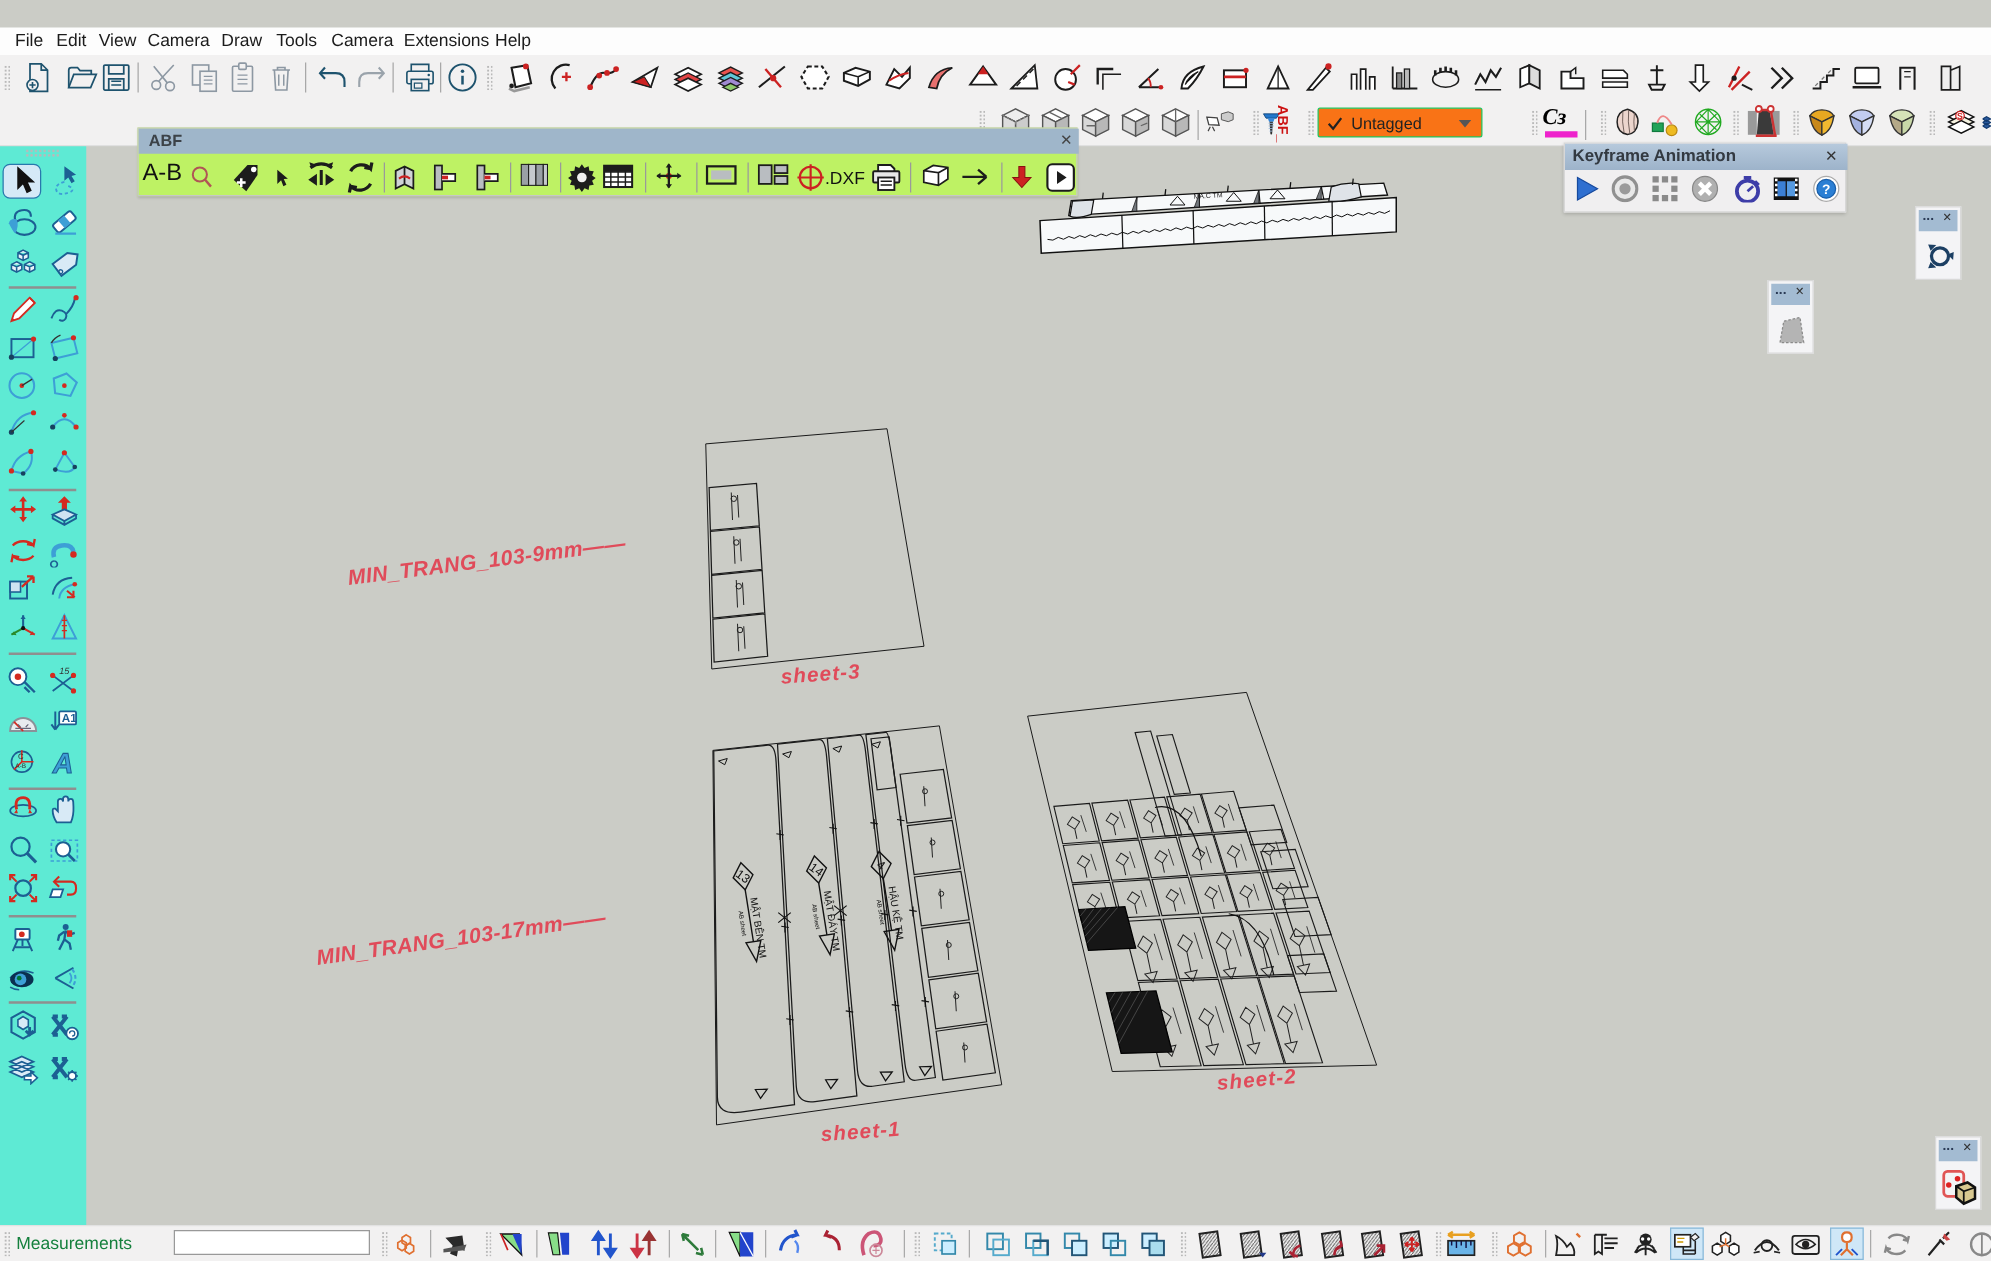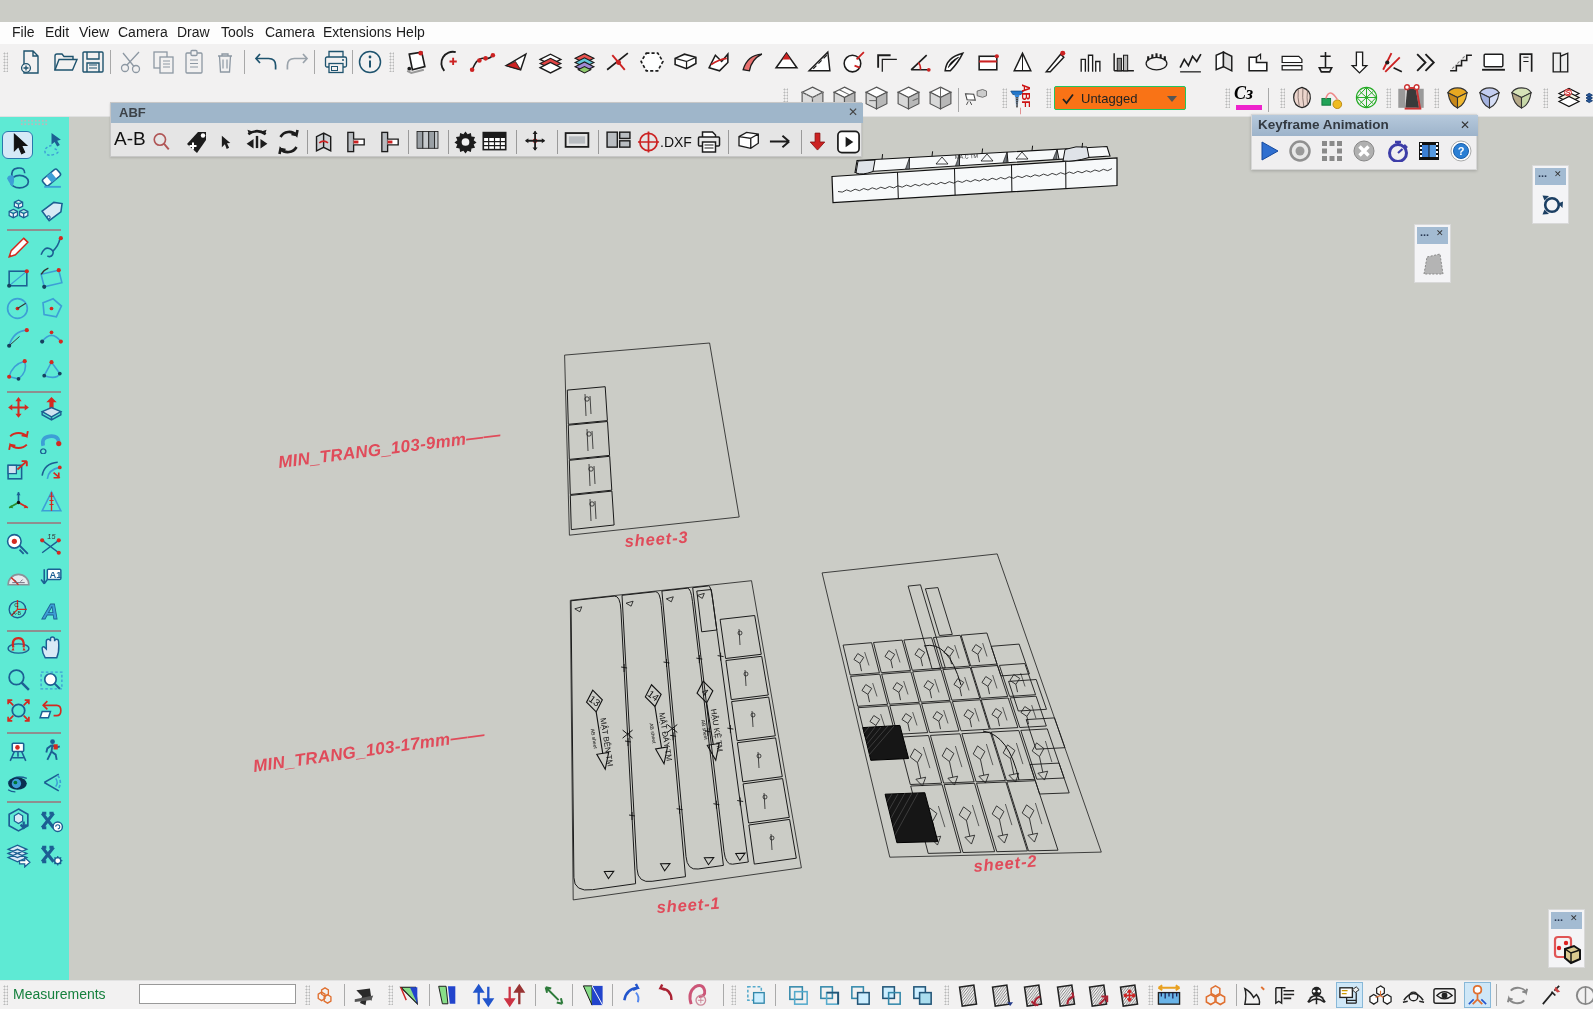--- a/index.html
+++ b/index.html
@@ -888,21 +888,21 @@
         <path d="M19,14.5 v2 m0,5 v2 m-4.5,-4.5 h2 m5,0 h2 m-7.6,-3.2 l1.4,1.4 m3.6,3.6 l1.4,1.4 m0,-6.4 l-1.4,1.4 m-3.6,3.6 l-1.4,1.4" stroke="#1c5f93" stroke-width="1.2"></path>
       </svg>
       <div class="abs" style="left:7px;top:112px;width:54px;height:2px;background:#8f8f8f"></div>
       <div class="abs" style="left:7px;top:274px;width:54px;height:2px;background:#8f8f8f"></div>
       <div class="abs" style="left:7px;top:405px;width:54px;height:2px;background:#8f8f8f"></div>
       <div class="abs" style="left:7px;top:513px;width:54px;height:2px;background:#8f8f8f"></div>
       <div class="abs" style="left:7px;top:615px;width:54px;height:2px;background:#8f8f8f"></div>
       <div class="abs" style="left:7px;top:684px;width:54px;height:2px;background:#8f8f8f"></div>
     </div>
   <div class="abs" id="floaters">
-      <div class="abs" style="left:110px;top:102px;width:752px;height:55px;background:#e5e5e5;border:1px solid #c7c7c7;box-shadow:0 1px 2px rgba(0,0,0,0.15)">
+      <div class="abs" style="left:110px;top:102px;width:752px;height:55px;background:#bef264;border:1px solid #c7c7c7;box-shadow:0 1px 2px rgba(0,0,0,0.15)">
         <div class="abs" style="left:0;top:0;width:752px;height:20px;background:#9fb6ca"></div>
         <div class="abs" style="left:8px;top:2px;font-size:13px;font-weight:bold;color:#3c4248">ABF</div>
         <div class="abs" style="left:737px;top:2px;font-size:12px;color:#444">✕</div>
         <div class="abs" style="left:3px;top:25px;font-size:19px;color:#111;font-weight:500">A-B</div>
         <svg class="abs" style="left:40px;top:26px" width="21" height="26" viewBox="0 0 26 26">
           <circle cx="11" cy="10" r="7" stroke="#b05555" stroke-width="2" fill="none"></circle>
           <path d="M16,15 L22,22" stroke="#b05555" stroke-width="2.4"></path>
         </svg>
         <svg class="abs" style="left:71px;top:26px" width="28" height="26" viewBox="0 0 26 26">
           <path d="M4,15 L15,3 h8 v8 L14,24 z" fill="#1c1c1c"></path>

